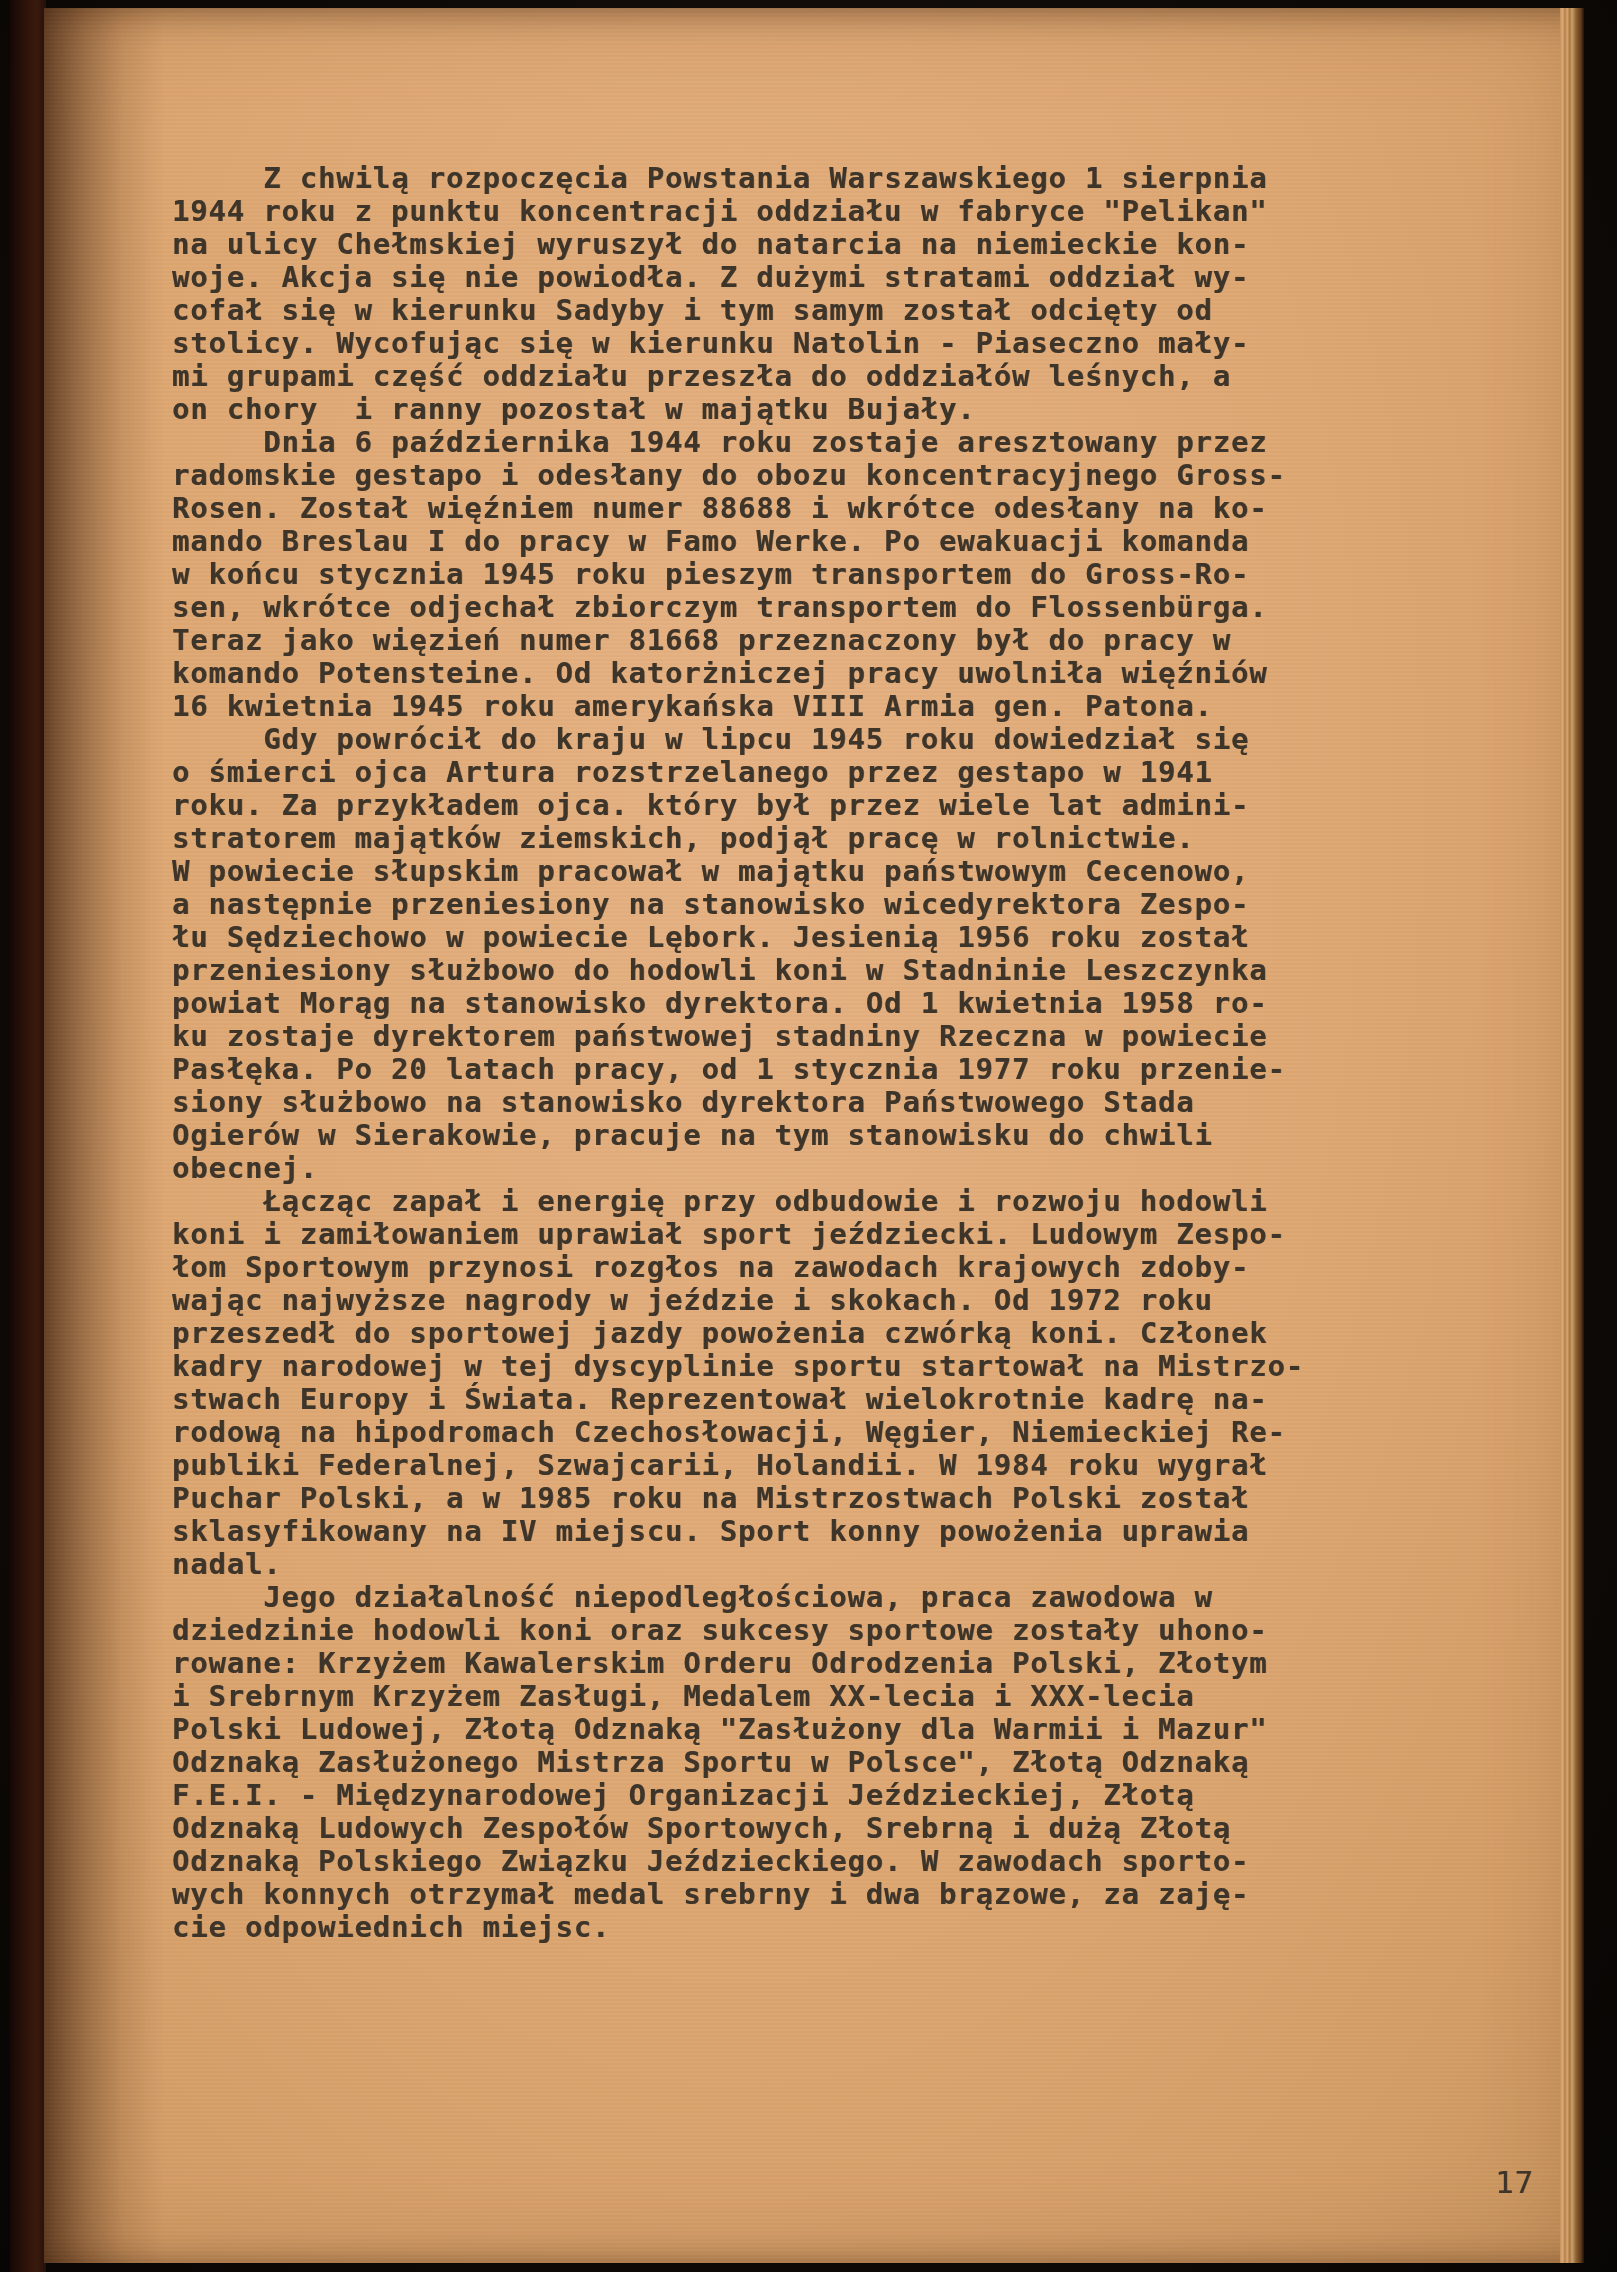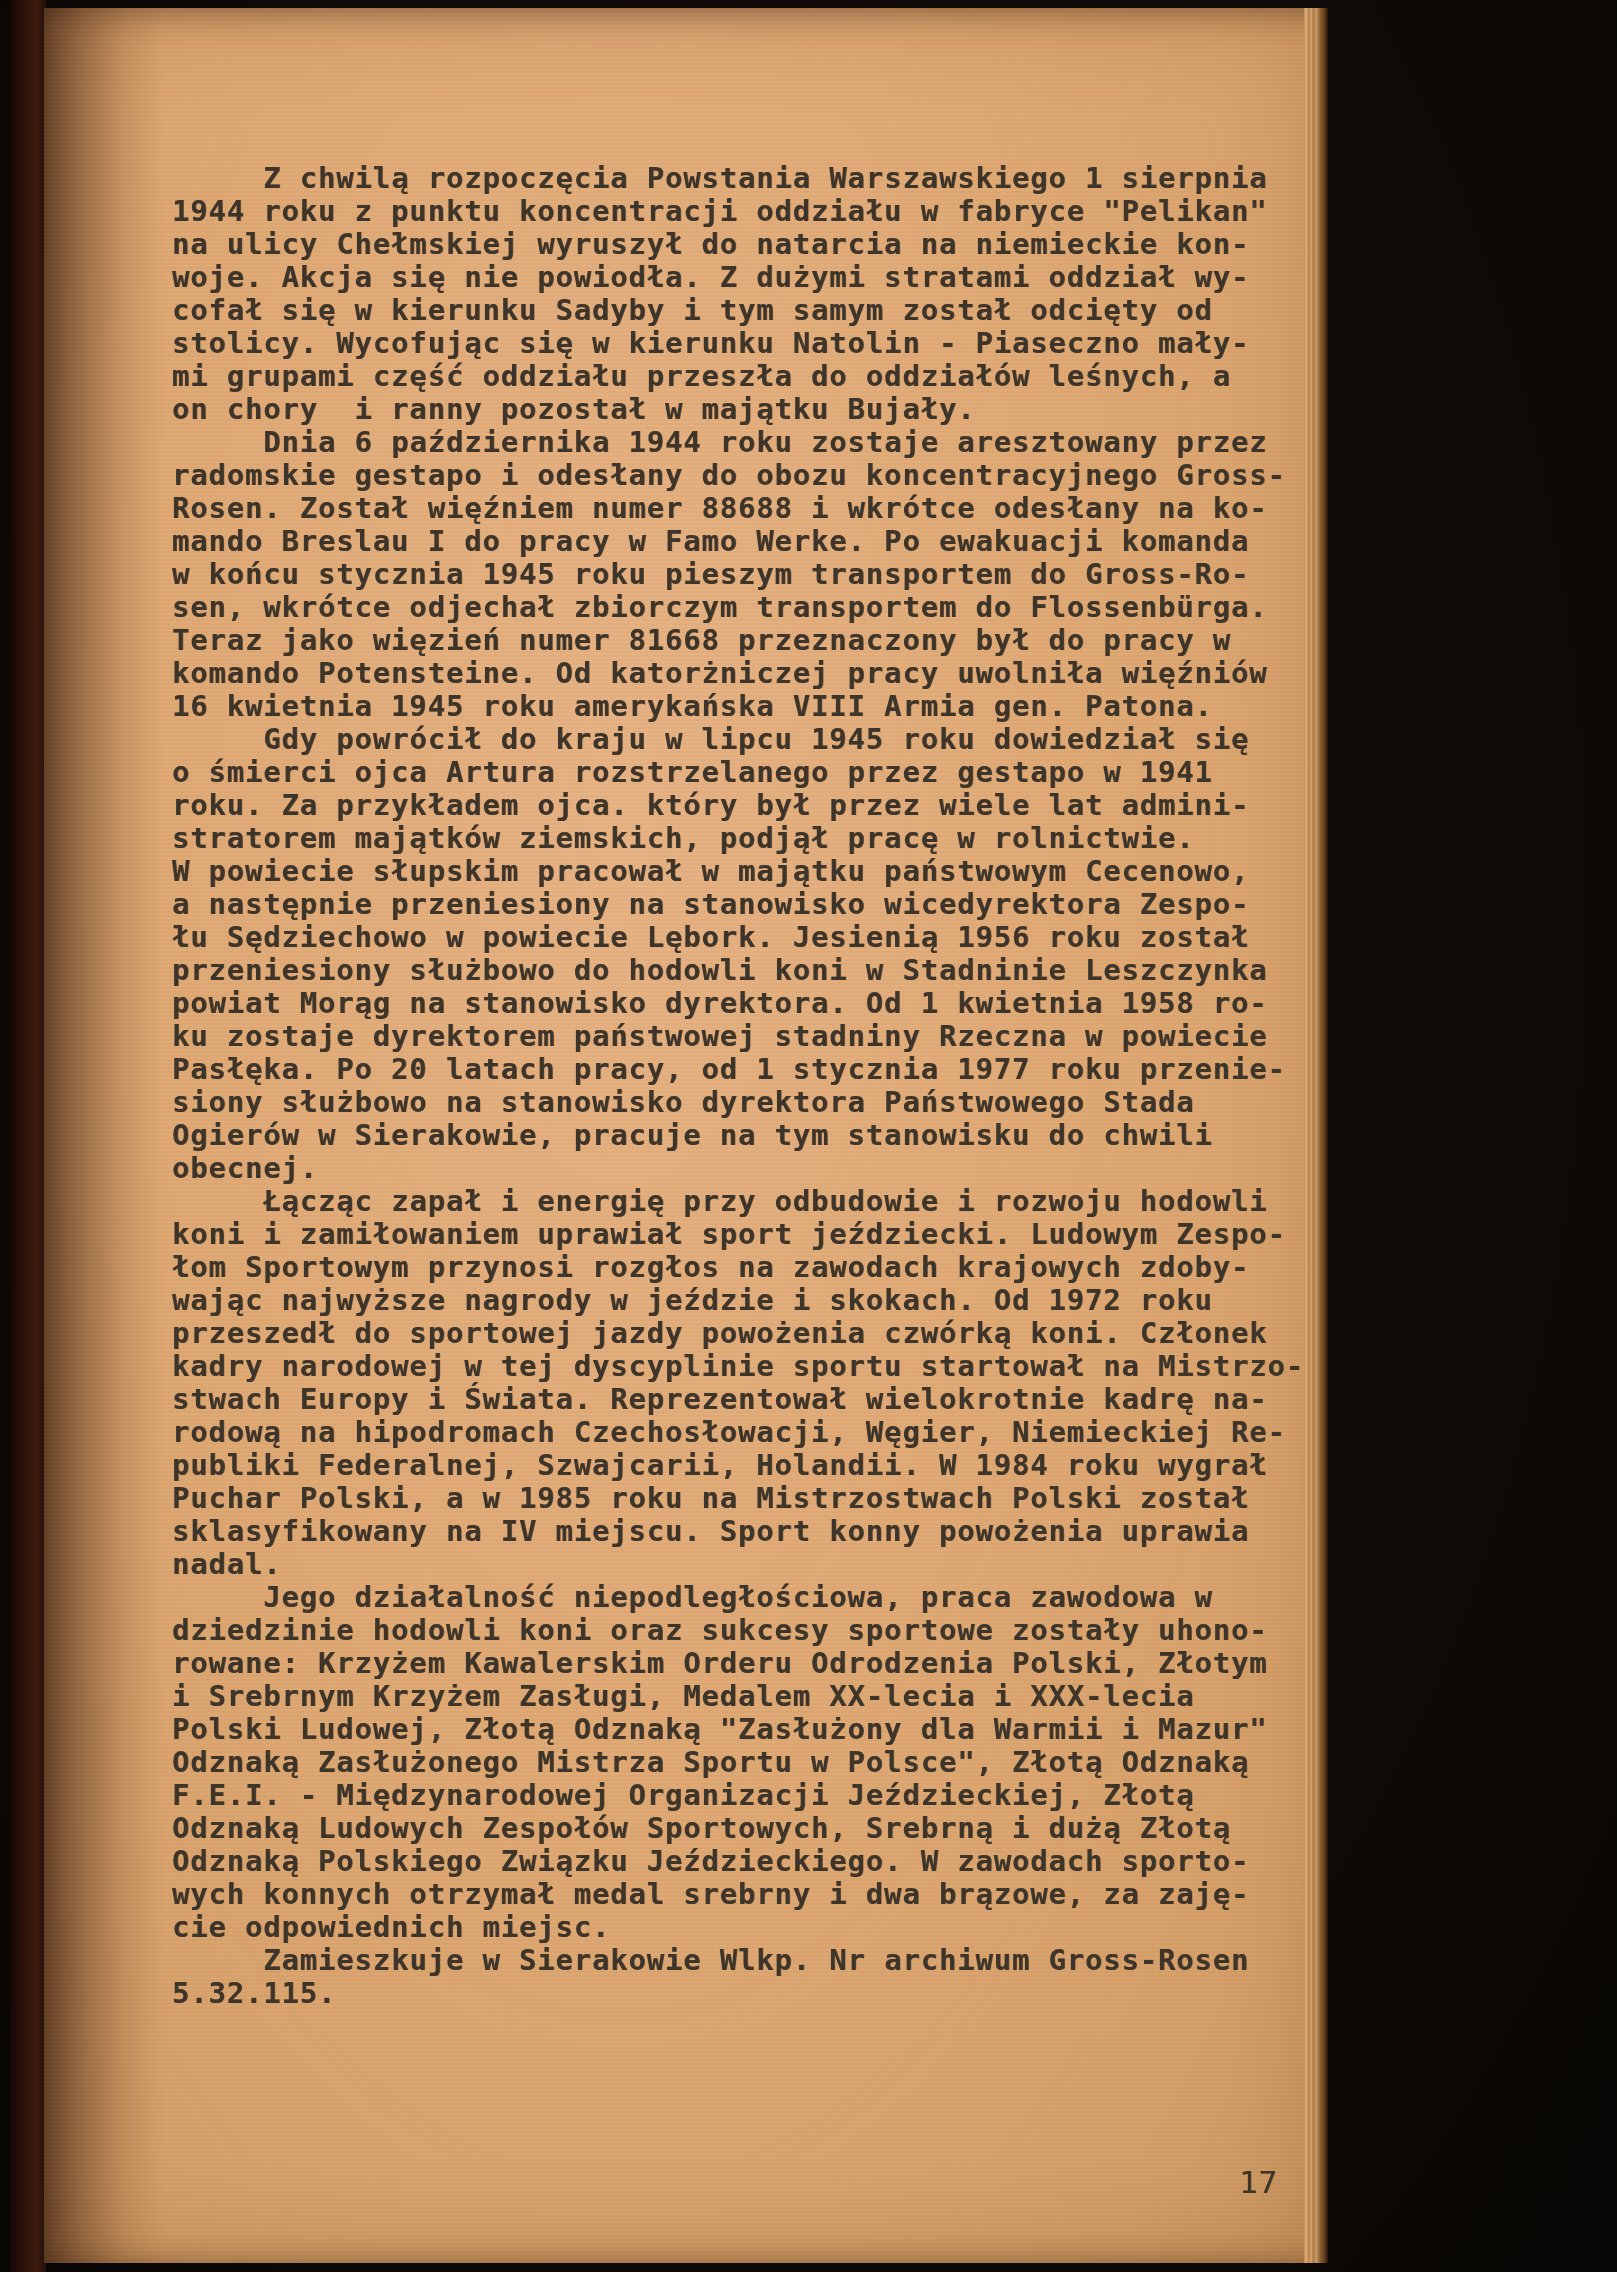--- a/index.html
+++ b/index.html
@@ -24,21 +24,21 @@
     width: 36px;
     height: 100%;
     background: linear-gradient(90deg, #150806 0%, #2e130a 45%, #3a1a0d 75%, #23100a 100%);
   }
 
   
   .paper {
     position: absolute;
     left: 44px;
     top: 8px;
-    width: 1284px;
+    width: 1540px;
     height: 2255px;
     background:
       radial-gradient(ellipse at 45% 35%, #e6b284 0%, #dda772 52%, #d39d67 85%, #c8945e 100%);
     box-shadow:
       inset 0 0 97px rgba(120, 70, 30, 0.30),
       inset 0 18px 32px -18px rgba(40, 18, 6, 0.55),
       inset 0 -16px 29px -18px rgba(40, 18, 6, 0.45);
   }
 
   
@@ -170,21 +170,19 @@
 dziedzinie hodowli koni oraz sukcesy sportowe zostały uhono-
 rowane: Krzyżem Kawalerskim Orderu Odrodzenia Polski, Złotym
 i Srebrnym Krzyżem Zasługi, Medalem XX-lecia i XXX-lecia
 Polski Ludowej, Złotą Odznaką "Zasłużony dla Warmii i Mazur"
 Odznaką Zasłużonego Mistrza Sportu w Polsce", Złotą Odznaką
 F.E.I. - Międzynarodowej Organizacji Jeździeckiej, Złotą
 Odznaką Ludowych Zespołów Sportowych, Srebrną i dużą Złotą
 Odznaką Polskiego Związku Jeździeckiego. W zawodach sporto-
 wych konnych otrzymał medal srebrny i dwa brązowe, za zaję-
 cie odpowiednich miejsc.</p>
-    <p>     Zamieszkuje w Sierakowie Wlkp. Nr archiwum Gross-Rosen
-5.32.115.</p>
   </div>
 
   <div class="page-number">17</div>
 
   <div class="page-edges"></div>
 </div>
 
 
 </body></html>

